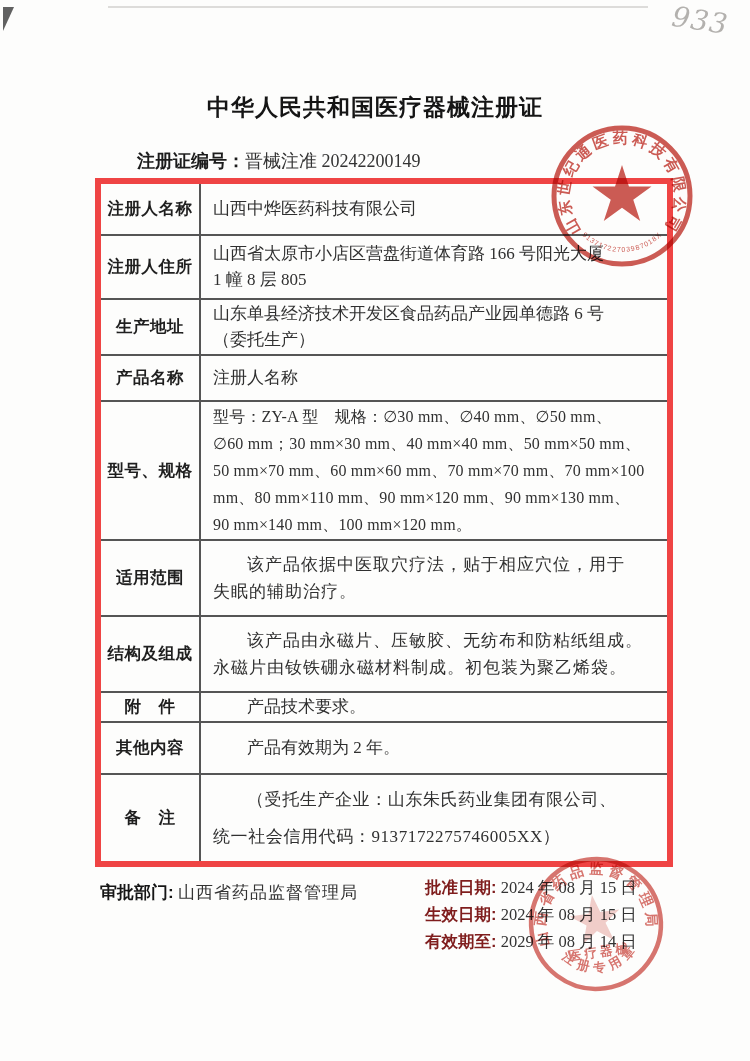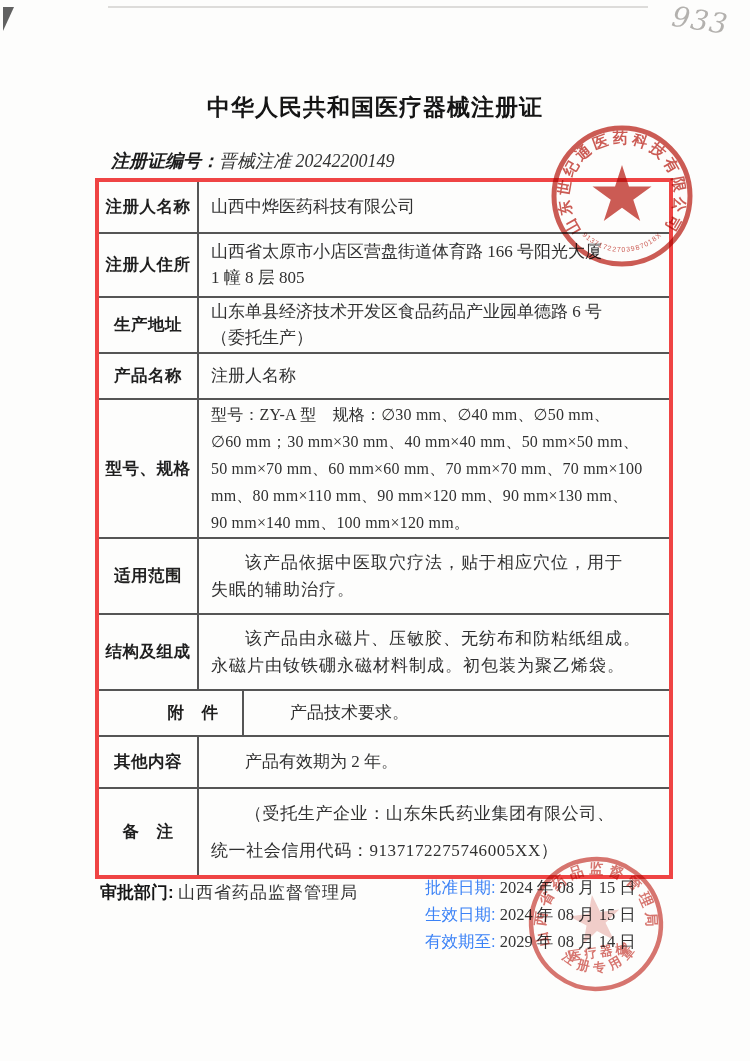--- a/index.html
+++ b/index.html
@@ -12,49 +12,49 @@
   .topline{position:absolute;left:108px;top:6px;width:540px;height:2px;background:#d9d8d6;opacity:.9;}
   .corner-mark{position:absolute;left:3px;top:7px;width:0;height:0;
     border-left:11px solid #454545;border-bottom:24px solid transparent;opacity:.85;}
   .handwritten{position:absolute;left:672px;top:4px;font-size:28px;font-style:italic;
     color:#b3b1ae;transform:rotate(9deg);letter-spacing:1px;
     font-family:"DejaVu Serif",serif;}
   
   .title{position:absolute;left:0;top:92px;width:100%;text-align:center;
     font-family:"Liberation Sans","DejaVu Sans",sans-serif;
     font-weight:700;font-size:23px;letter-spacing:1px;color:#151515;}
-  .certline{position:absolute;left:111px;top:149px;font-size:18px;white-space:nowrap;font-style:italic;}
+  .certline{position:absolute;left:137px;top:149px;font-size:18px;white-space:nowrap;}
   .certline .lbl{font-family:"Liberation Sans","DejaVu Sans",sans-serif;font-weight:700;color:#1c1c1c;}
   .certline .val{color:#333;}
   
   .cert-table{position:absolute;left:95px;top:178px;width:578px;
-    border:4px solid #ef4444;box-sizing:border-box;background:transparent;}
+    border:6px solid #ef4444;box-sizing:border-box;background:transparent;}
   .trow{display:flex;box-sizing:border-box;border-top:2px solid #555;}
   .trow:first-child{border-top:none;}
   .tlabel{width:100px;flex:0 0 100px;border-right:2px solid #555;box-sizing:border-box;
     display:flex;align-items:center;justify-content:center;text-align:center;
     font-family:"Liberation Sans","DejaVu Sans",sans-serif;
     font-weight:600;font-size:16.5px;color:#1f1f1f;letter-spacing:.5px;}
   .tvalue{flex:1;display:flex;align-items:center;box-sizing:border-box;
     padding:3px 8px 3px 12px;font-size:17px;line-height:26px;color:#303030;overflow:hidden;}
   .tvalue .txt{white-space:pre-line;width:100%;}
   .ind .txt{text-indent:2em;}
   .r0{height:50px;} .r1{height:64px;} .r2{height:56px;} .r3{height:46px;}
-  .r4{height:139px;} .r5{height:76px;} .r6{height:76px;} .r7{height:46px;padding-left:45px;}
+  .r4{height:139px;} .r5{height:76px;} .r6{height:76px;} .r7{height:30px;}
   .r8{height:52px;} .r9{height:88px;}
   .r4 .tvalue{font-size:16px;line-height:27px;padding-right:4px;letter-spacing:.2px;}
   .r5 .tvalue,.r6 .tvalue{line-height:27px;letter-spacing:1px;}
   .r9 .tvalue{line-height:37px;letter-spacing:.6px;}
   
   .approval{position:absolute;left:100px;top:881px;font-size:17px;white-space:nowrap;}
   .approval .lbl{font-family:"Liberation Sans","DejaVu Sans",sans-serif;font-weight:700;color:#161616;}
   .approval .val{color:#333;letter-spacing:1px;}
   .dates{position:absolute;left:425px;top:877px;}
   .dates .drow{height:27px;font-size:16.5px;white-space:nowrap;}
-  .dates .lbl{font-family:"Liberation Sans","DejaVu Sans",sans-serif;font-weight:400;color:#3b82f6;}
+  .dates .lbl{font-family:"Liberation Sans","DejaVu Sans",sans-serif;font-weight:700;color:#7f1d1d;}
   .dates .val{color:#333;}
   
   .seal{position:absolute;mix-blend-mode:multiply;opacity:.9;}
   .seal-company{left:537px;top:111px;width:170px;height:170px;}
   .seal-authority{left:520px;top:848px;width:152px;height:152px;transform:rotate(-8deg);opacity:.8;}
 </style>
 </head>
 <body>
 
 <div class="page">

